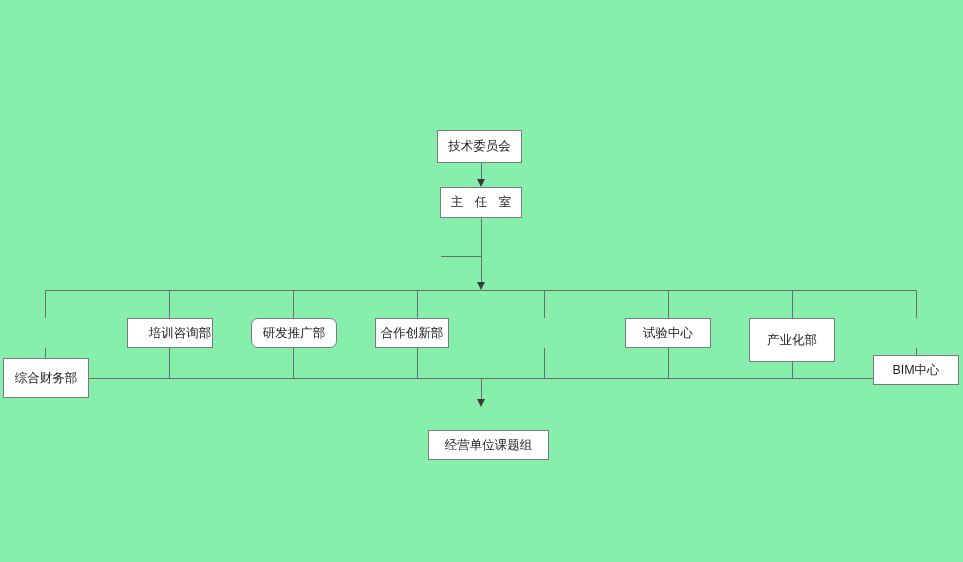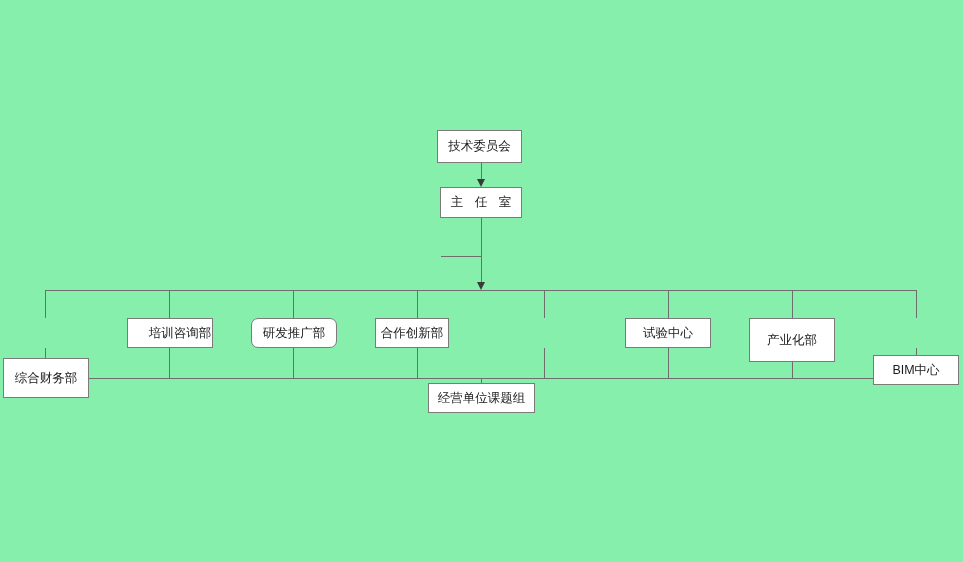--- a/index.html
+++ b/index.html
@@ -93,15 +93,15 @@
   <div class="node" style="left:127px; top:318px; width:86px; height:30px;padding-left:20px;">培训咨询部</div>
   <div class="node" style="left:251px; top:318px; width:86px; height:30px;border-radius:7px;">研发推广部</div>
   <div class="node" style="left:375px; top:318px; width:74px; height:30px;">合作创新部</div>
   <div class="node" style="left:625px; top:318px; width:86px; height:30px;">试验中心</div>
   <div class="node" style="left:749px; top:318px; width:86px; height:44px;">产业化部</div>
   <div class="node" style="left:873px; top:318px; width:86px; height:30px;margin-top:37px;">BIM中心</div>
 
   <div class="line v" style="left:481px; top:378px; height:24px;"></div>
   <div class="arrow" style="left:477px; top:399px;"></div>
 
-  <div class="node" style="left:428px; top:383px; width:107px; height:30px;">经营单位课题组</div>
+  <div class="node" style="left:428px; top:430px; width:121px; height:30px;">经营单位课题组</div>
 
 </div>
 
 </body></html>

